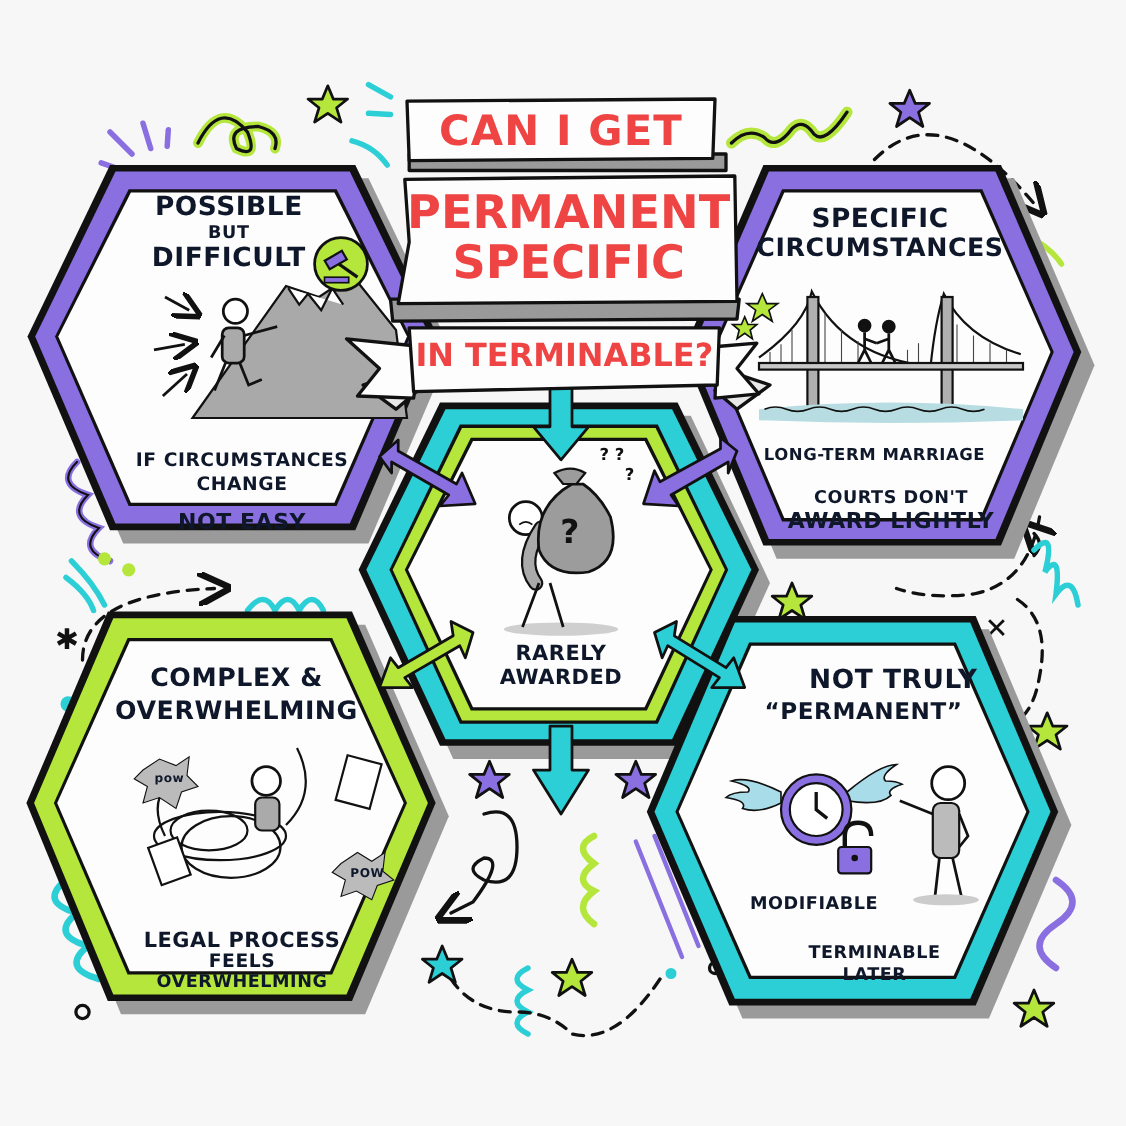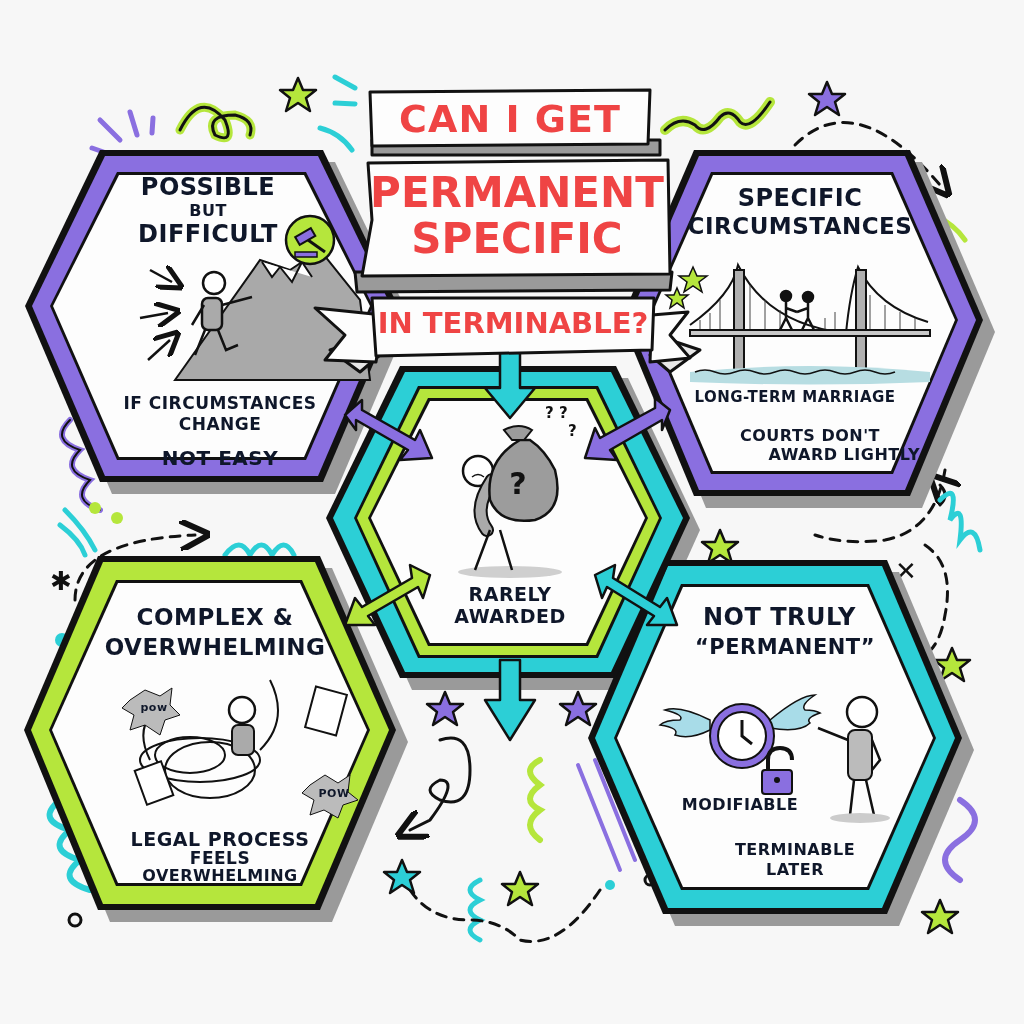--- a/index.html
+++ b/index.html
@@ -3,21 +3,21 @@
 <meta charset="utf-8">
 <style>
   html, body { margin:0; padding:0; background:#f7f7f7; }
   body { width:1024px; height:1024px; position:relative; overflow:hidden;
          font-family:"DejaVu Sans", "Liberation Sans", sans-serif; color:#111; }
   svg.stage { position:absolute; left:0; top:0; }
   .txt { position:absolute; text-align:center; font-weight:bold; line-height:1.05;
          letter-spacing:0.5px; color:#0f172a; text-transform:uppercase; }
   .t-title { font-size:27px; }
   .t-sub { font-size:20px; }
-  .t-small { font-size:15px; }
+  .t-small { font-size:15px;margin-top:16px; }
   .banner-text { position:absolute; text-align:center; font-weight:bold; color:#ef4444;
                  font-family:"DejaVu Sans", sans-serif; }
 </style>
 </head>
 <body>
 
 <svg class="stage" width="1024" height="1024" viewBox="0 0 1024 1024" xmlns="http://www.w3.org/2000/svg">
   <defs>
     <marker id="ah" markerWidth="10" markerHeight="10" refX="5" refY="5" orient="auto">
       <path d="M0,0 L10,5 L0,10" fill="none" stroke="#111" stroke-width="2"></path>
@@ -258,30 +258,30 @@
 <div class="txt" style="left:168px; top:203px; width:80px; font-size:16px;">BUT</div>
 <div class="txt t-title" style="left:128px; top:222px; width:160px; font-size:24px;">DIFFICULT</div>
 <div class="txt t-small" style="left:120px; top:395px; width:200px; font-size:17px;">IF CIRCUMSTANCES</div>
 <div class="txt t-small" style="left:120px; top:416px; width:200px; font-size:17px;">CHANGE</div>
 <div class="txt t-small" style="left:120px; top:448px; width:200px; font-size:20px;">NOT EASY</div>
 
 <div class="txt t-title" style="left:700px; top:186px; width:200px; font-size:24px;">SPECIFIC</div>
 <div class="txt t-title" style="left:680px; top:214px; width:240px; font-size:23px;">CIRCUMSTANCES</div>
 <div class="txt t-small" style="left:670px; top:390px; width:250px; font-size:15px;">LONG-TERM MARRIAGE</div>
 <div class="txt t-small" style="left:700px; top:428px; width:220px; font-size:16px;">COURTS DON'T</div>
-<div class="txt t-small" style="left:700px; top:447px; width:220px; font-size:16px;text-align:right;">AWARD LIGHTLY</div>
+<div class="txt t-small" style="left:700px; top:447px; width:220px; font-size:20px;">AWARD LIGHTLY</div>
 
 <div class="txt t-sub" style="left:430px; top:585px; width:160px; font-size:19px;">RARELY</div>
 <div class="txt t-sub" style="left:430px; top:607px; width:160px; font-size:19px;">AWARDED</div>
 
 <div class="txt t-title" style="left:120px; top:605px; width:190px; font-size:23px;">COMPLEX &amp;</div>
 <div class="txt t-title" style="left:100px; top:635px; width:230px; font-size:23px;">OVERWHELMING</div>
 <div class="txt" style="left:132px; top:702px; width:44px; font-size:11px; text-transform:lowercase;">POW</div>
 <div class="txt" style="left:312px; top:788px; width:44px; font-size:11px; text-transform:none;">POW</div>
 <div class="txt t-small" style="left:120px; top:830px; width:200px; font-size:19px;">LEGAL PROCESS</div>
 <div class="txt t-small" style="left:120px; top:850px; width:200px; font-size:17px;">FEELS</div>
 <div class="txt t-small" style="left:110px; top:868px; width:220px; font-size:16px;">OVERWHELMING</div>
 
-<div class="txt t-title" style="left:656px; top:605px; width:200px; font-size:24px;text-align:right;">NOT TRULY</div>
+<div class="txt t-title" style="left:712px; top:605px; width:200px; font-size:24px;">NOT TRULY</div>
 <div class="txt t-title" style="left:670px; top:636px; width:230px; font-size:21px;">“PERMANENT”</div>
 <div class="txt t-small" style="left:665px; top:797px; width:150px; font-size:16px;">MODIFIABLE</div>
 <div class="txt t-small" style="left:705px; top:842px; width:180px; font-size:16px;text-align:center;">TERMINABLE</div>
 <div class="txt t-small" style="left:705px; top:862px; width:180px; font-size:16px;">LATER</div>
 
 </body></html>

